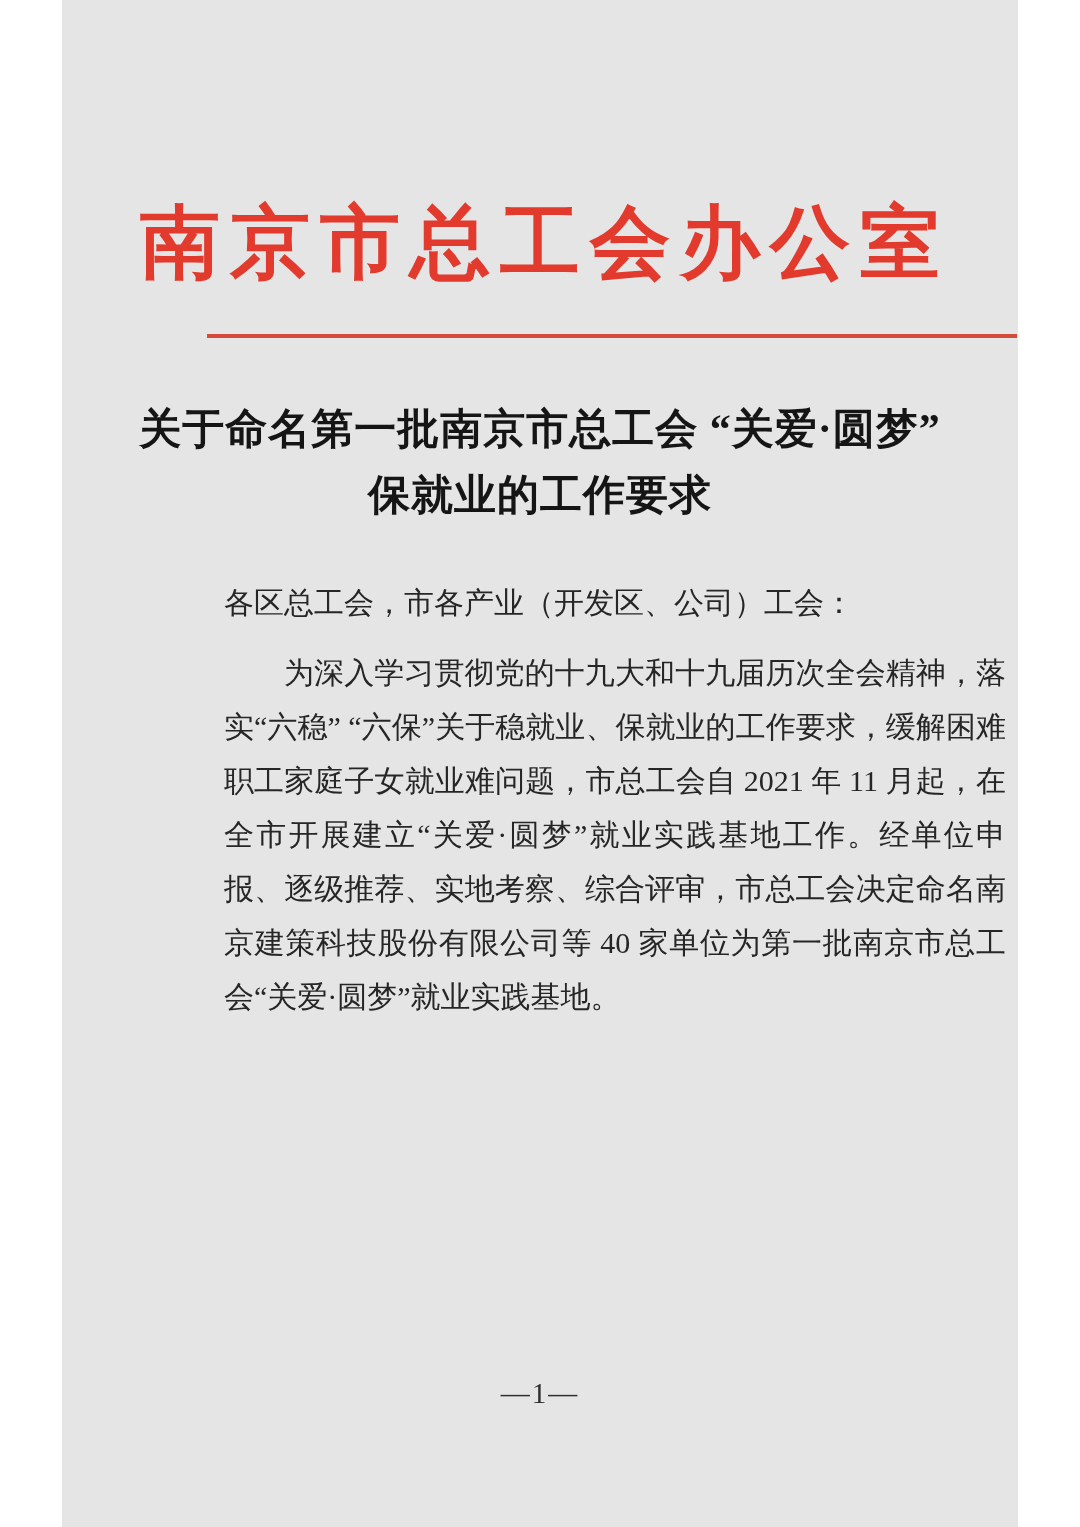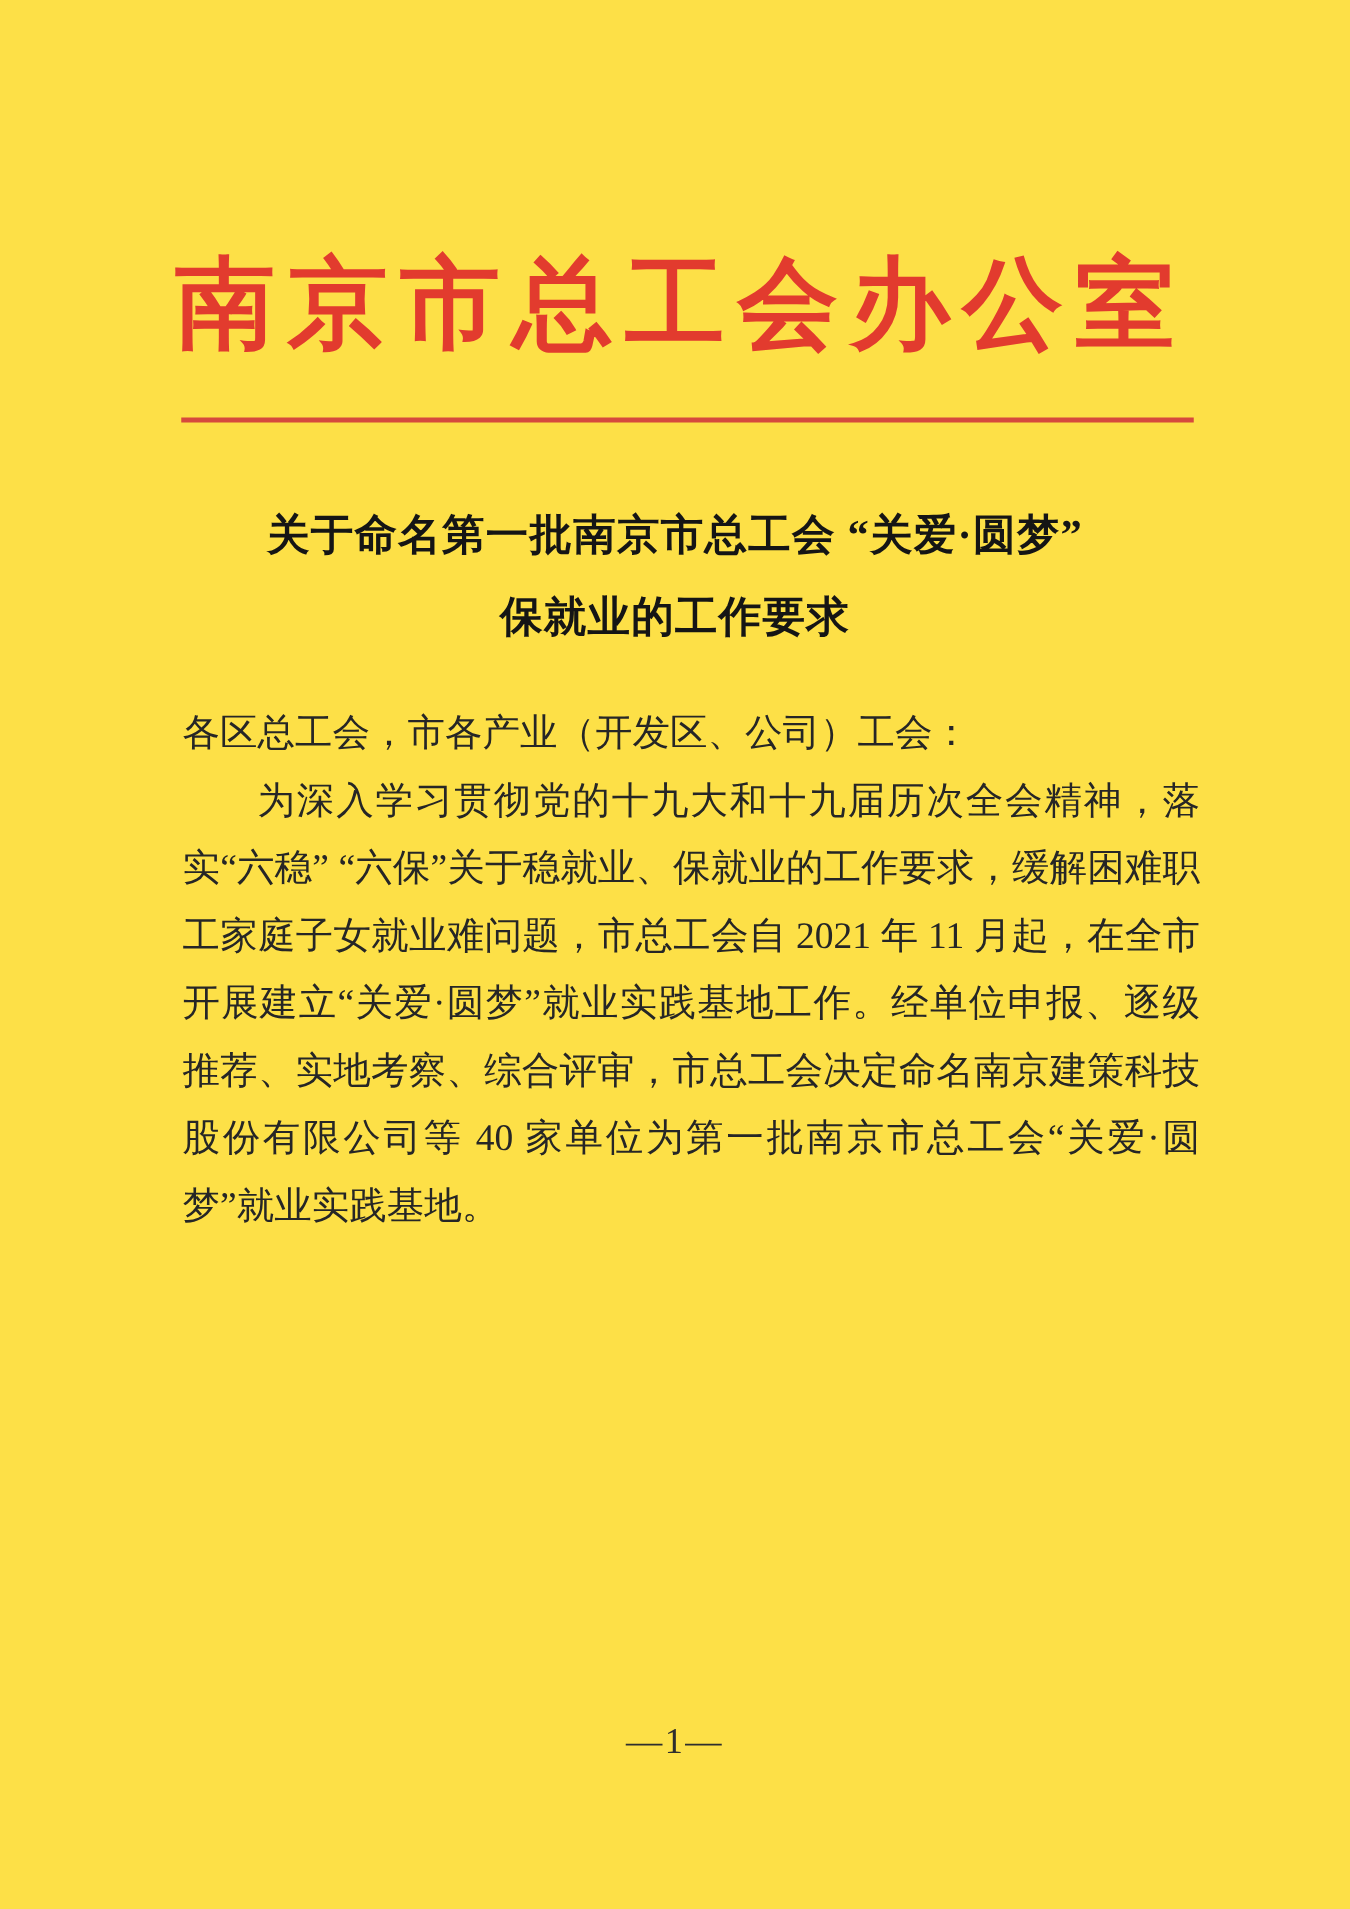--- a/index.html
+++ b/index.html
@@ -3,24 +3,24 @@
 <meta charset="utf-8">
 <style>
   * { box-sizing: border-box; }
   html, body {
     margin: 0;
     padding: 0;
     background: #ffffff;
   }
   .page {
     position: relative;
-    width: 1080px;
+    width: 956px;
     height: 1527px;
     margin: 0 auto;
-    background: #fde047;
+    background: #e5e5e5;
     overflow: hidden;
     font-family: "Liberation Serif", "DejaVu Serif", serif;
   }
   
   .org-title {
     position: absolute;
     top: 190px;
     left: 0;
     width: 100%;
     text-align: center;
@@ -41,36 +41,36 @@
   }
   
   .doc-title {
     position: absolute;
     top: 396px;
     left: 0;
     width: 100%;
     text-align: center;
     color: #151515;
     font-weight: bold;
-    font-size: 34px;
+    font-size: 42px;
     line-height: 66px;
     letter-spacing: 1px;
   }
   
   .doc-body {
     position: absolute;
     top: 560px;
     left: 146px;
     width: 814px;
     color: #262626;
     font-size: 30px;
     line-height: 54px;
   }
   .doc-body p {
-    margin: 0;
+    margin: 16px;
   }
   .salutation {
     text-align: left;
   }
   .para {
     text-indent: 2em;
     text-align: justify;
     text-justify: inter-character;
   }
   

